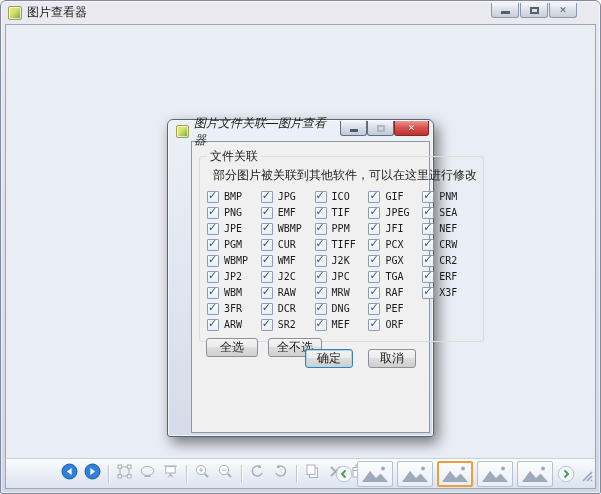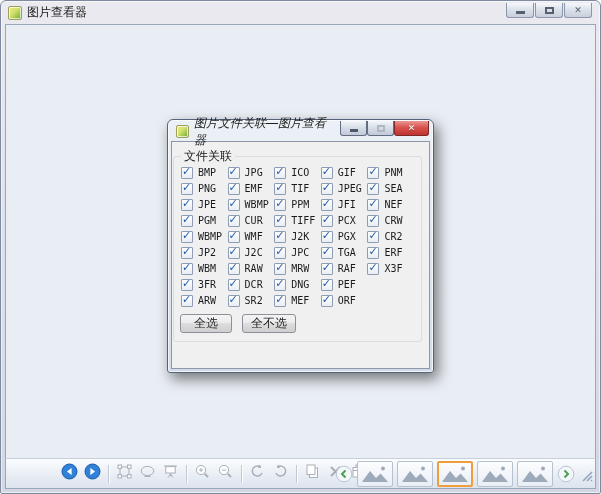--- a/index.html
+++ b/index.html
@@ -10,21 +10,21 @@
     -webkit-font-smoothing: antialiased;
   }
 
   
   .win {
     position:absolute; inset:0;
     border:1px solid #7e8aa0; border-radius:6px 6px 2px 2px;
     background:linear-gradient(#eaeaf0,#d3d7e3);
     box-shadow: inset 0 0 0 1px rgba(255,255,255,.55);
   }
-  .titlebar { height:20px; display:flex; align-items:center; gap:5px; padding:3px 8px 0 7px; font-size:12px; color:#1b1b1b; }
+  .titlebar { height:20px; display:flex; align-items:center; gap:5px; padding:3px 23px 0 7px; font-size:12px; color:#1b1b1b; }
   .appicon {
     width:14px; height:14px; flex:0 0 14px; border:1px solid #9aa05a; border-radius:2px;
     background:linear-gradient(135deg,#f4e98a 0%,#cfe06a 45%,#69a832 100%);
     box-shadow: inset 0 0 0 1px rgba(255,255,255,.7);
   }
   .wbtns { margin-left:auto; display:flex; gap:1px; margin-top:-4px; }
   .wbtn {
     width:28px; height:15px; border:1px solid #8c97ab; border-top:none; border-radius:0 0 3px 3px;
     background:linear-gradient(#f6f8fb,#dde2ea 45%,#c9cfdb);
     display:flex; align-items:center; justify-content:center; cursor:default;
@@ -77,21 +77,21 @@
   .dwbtn.disabled .g-max2 { border-color:#aeb8c5; }
   .dwbtn.close {
     width:35px;
     background:linear-gradient(#eb9693,#d9544e 45%,#bd3330);
     border-color:#7c2a28;
   }
   .g-min2 { width:8px; height:3px; background:#4e586a; margin-top:4px; }
   .g-max2 { width:8px; height:7px; border:2px solid #4e586a; }
   .g-x2 { font-size:9px; font-weight:bold; color:#fff; line-height:1; text-shadow:0 1px 1px rgba(0,0,0,.4); }
 
-  .dbody { background:#f0f0f0; border:1px solid #8c98aa; height:228px; padding:6px 7px 0 1px; }
+  .dbody { background:#f0f0f0; border:1px solid #8c98aa; height:292px; padding:6px 7px 0 7px;margin-left:20px; }
 
   fieldset.groupbox {
     border:1px solid #d9dce0; border-radius:3px; padding:1px 6px 6px 6px; height:194px; background:transparent;
   }
   legend { font-size:12px; color:#1b1b1b; padding:0 3px; margin-left:1px; }
   .desc { font-size:12px; color:#1b1b1b; margin:1px 0 6px 7px; white-space:nowrap; }
 
   .fmt-grid { display:grid; grid-template-columns:repeat(5,1fr); row-gap:3px; margin:0 1px; }
   .fmt-cell { display:flex; align-items:center; gap:5px; height:13px; font:10px "DejaVu Sans Mono", monospace; color:#1a1a1a; }
 
@@ -303,20 +303,21 @@
           </span>
         <span class="dwbtn close">
             <span class="g-x2">✕</span>
           </span>
       </span>
     </div>
 
     <div class="dbody">
       <fieldset class="groupbox">
         <legend>文件关联</legend>
+        <div class="desc">部分图片被关联到其他软件，可以在这里进行修改</div>
         <div class="fmt-grid">
             <div class="fmt-cell">
               <span class="cb checked"></span>
               <span>BMP</span>
             </div>
             <div class="fmt-cell">
               <span class="cb checked"></span>
               <span>JPG</span>
             </div>
             <div class="fmt-cell">
@@ -485,16 +486,20 @@
               <span>ORF</span>
             </div>
             <div class="fmt-cell"></div>
           </div>
         <div class="actions">
           <button class="btn">全选</button>
           <button class="btn">全不选</button>
         </div>
       </fieldset>
 
+      <div class="dlg-buttons">
+        <button class="btn primary">确定</button>
+        <button class="btn cancel">取消</button>
+      </div>
     </div>
   </div>
 
 </div>
 
 </body></html>

